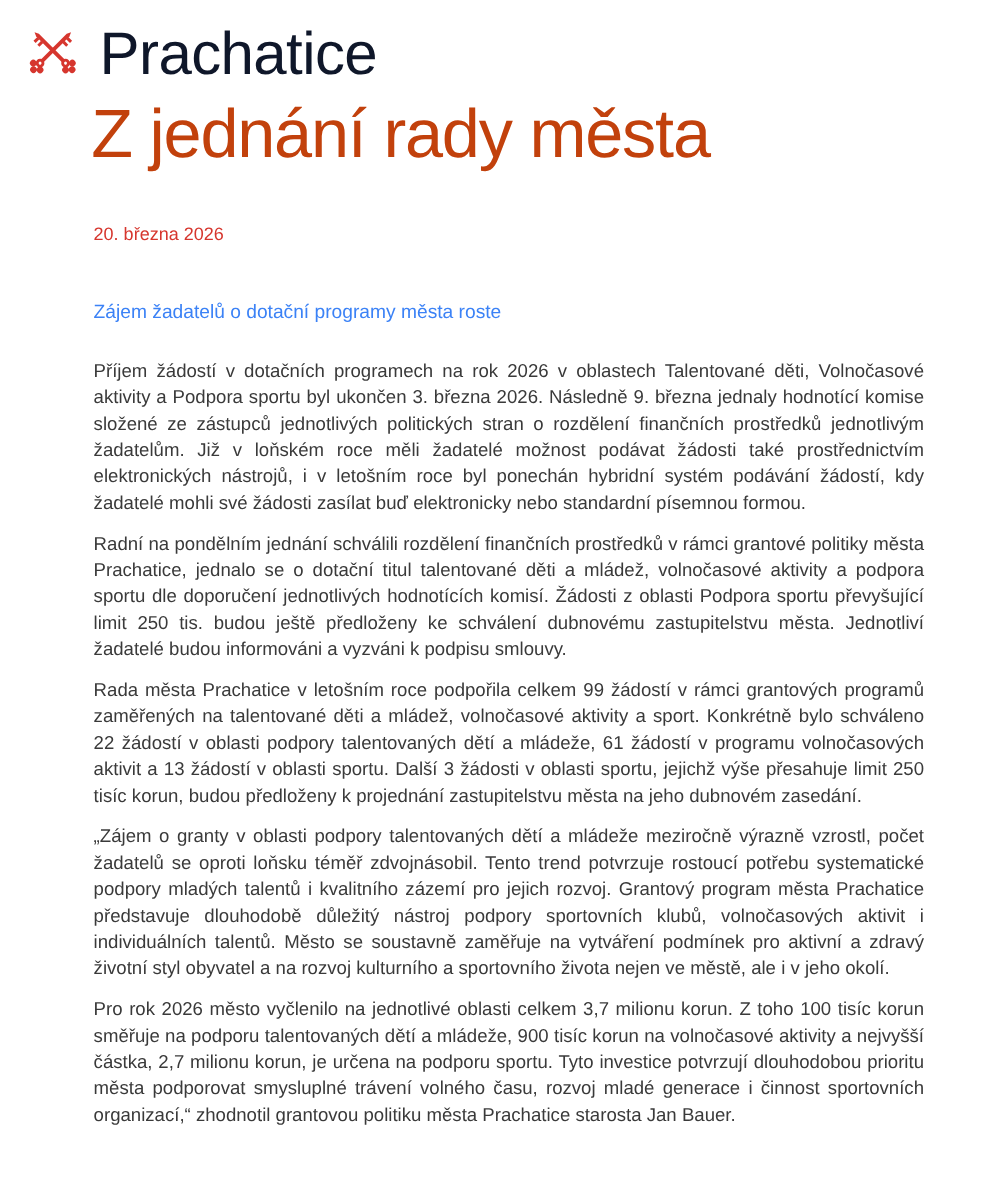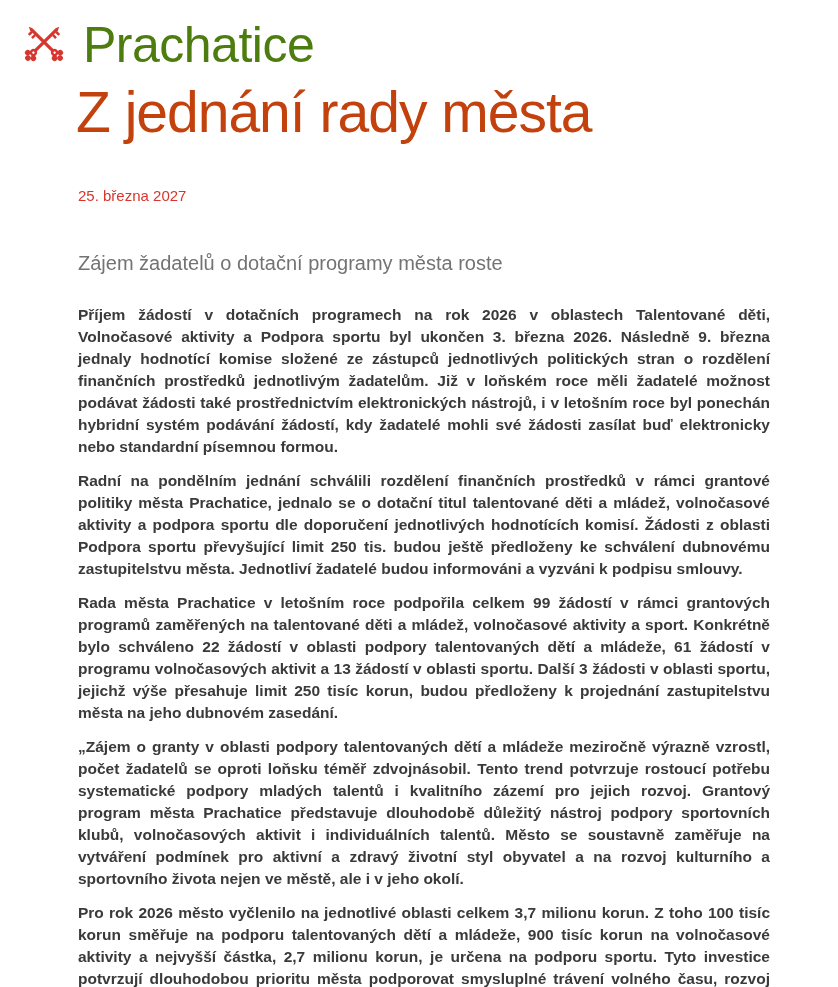--- a/index.html
+++ b/index.html
@@ -19,21 +19,21 @@
   .masthead {
     padding: 20px 0 0 18px;
   }
   .brand-row {
     display: flex;
     align-items: center;
     gap: 13px;
   }
   .logo-icon svg { display: block; }
   .brand-name {
-    color: #4d7c0f;
+    color: #0f172a;
     font-size: 50px;
     font-weight: 400;
     line-height: 1;
     letter-spacing: -0.5px;
   }
   .doc-title {
     color: #c2410c;
     font-size: 57px;
     font-weight: 400;
     line-height: 1;
@@ -53,35 +53,34 @@
   .article-lead {
     margin-top: 13px;
     color: #d6362e;
     font-size: 20px;
     font-weight: 400;
     line-height: 1.6;
     max-width: 692px;
   }
   .article-heading {
     margin-top: 46px;
-    color: #737373;
-    font-size: 20px;
+    color: #3b82f6;
+    font-size: 16px;
     font-weight: 400;
     line-height: 1.25;
   }
   .article-body {
     margin-top: 28px;
   }
   .article-body p {
     color: #3a3a3a;
     font-size: 15.5px;
     line-height: 22px;
     text-align: justify;
     margin-bottom: 12px;
-    font-weight: bold;
   }
   .article-body p:last-child { margin-bottom: 0; }
 </style>
 </head>
 <body>
 
 <div class="page">
 
   <header class="masthead">
     <div class="brand-row">
@@ -102,21 +101,21 @@
           <use href="#key" transform="translate(52,40) rotate(-45)"></use>
           <use href="#key" transform="translate(52,40) rotate(45) scale(-1,1)"></use>
         </svg>
       </span>
       <h1 class="brand-name">Prachatice</h1>
     </div>
     <div class="doc-title">Z jednání rady města</div>
   </header>
 
   <main class="article">
-    <p class="article-date">25. března 2027</p>
+    <p class="article-date">20. března 2026</p>
     <h2 class="article-heading">Zájem žadatelů o dotační programy města roste</h2>
     <div class="article-body">
       <p>Příjem žádostí v dotačních programech na rok 2026 v oblastech Talentované děti, Volnočasové aktivity a Podpora sportu byl ukončen 3. března 2026. Následně 9. března jednaly hodnotící komise složené ze zástupců jednotlivých politických stran o rozdělení finančních prostředků jednotlivým žadatelům. Již v loňském roce měli žadatelé možnost podávat žádosti také prostřednictvím elektronických nástrojů, i v letošním roce byl ponechán hybridní systém podávání žádostí, kdy žadatelé mohli své žádosti zasílat buď elektronicky nebo standardní písemnou formou.</p>
       <p>Radní na pondělním jednání schválili rozdělení finančních prostředků v rámci grantové politiky města Prachatice, jednalo se o dotační titul talentované děti a mládež, volnočasové aktivity a podpora sportu dle doporučení jednotlivých hodnotících komisí. Žádosti z oblasti Podpora sportu převyšující limit 250 tis. budou ještě předloženy ke schválení dubnovému zastupitelstvu města. Jednotliví žadatelé budou informováni a vyzváni k podpisu smlouvy.</p>
       <p>Rada města Prachatice v letošním roce podpořila celkem 99 žádostí v rámci grantových programů zaměřených na talentované děti a mládež, volnočasové aktivity a sport. Konkrétně bylo schváleno 22 žádostí v oblasti podpory talentovaných dětí a mládeže, 61 žádostí v programu volnočasových aktivit a 13 žádostí v oblasti sportu. Další 3 žádosti v oblasti sportu, jejichž výše přesahuje limit 250 tisíc korun, budou předloženy k projednání zastupitelstvu města na jeho dubnovém zasedání.</p>
       <p>„Zájem o granty v oblasti podpory talentovaných dětí a mládeže meziročně výrazně vzrostl, počet žadatelů se oproti loňsku téměř zdvojnásobil. Tento trend potvrzuje rostoucí potřebu systematické podpory mladých talentů i kvalitního zázemí pro jejich rozvoj. Grantový program města Prachatice představuje dlouhodobě důležitý nástroj podpory sportovních klubů, volnočasových aktivit i individuálních talentů. Město se soustavně zaměřuje na vytváření podmínek pro aktivní a zdravý životní styl obyvatel a na rozvoj kulturního a sportovního života nejen ve městě, ale i v jeho okolí.</p>
       <p>Pro rok 2026 město vyčlenilo na jednotlivé oblasti celkem 3,7 milionu korun. Z toho 100 tisíc korun směřuje na podporu talentovaných dětí a mládeže, 900 tisíc korun na volnočasové aktivity a nejvyšší částka, 2,7 milionu korun, je určena na podporu sportu. Tyto investice potvrzují dlouhodobou prioritu města podporovat smysluplné trávení volného času, rozvoj mladé generace i činnost sportovních organizací,“ zhodnotil grantovou politiku města Prachatice starosta Jan Bauer.</p>
     </div>
   </main>
 

